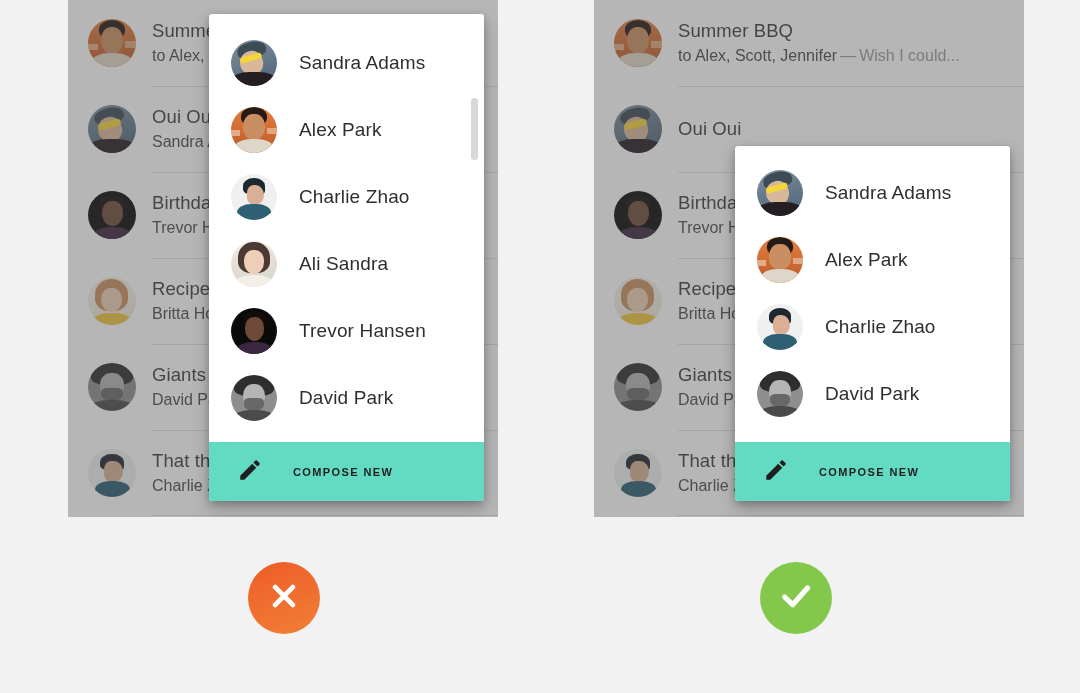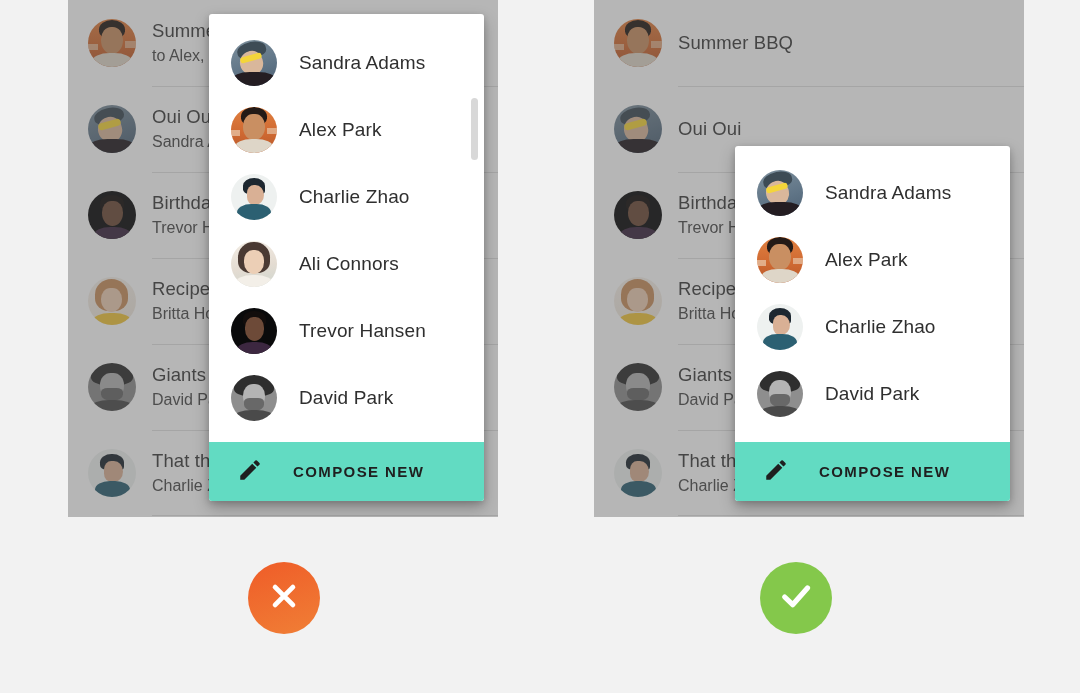--- a/index.html
+++ b/index.html
@@ -167,21 +167,21 @@
     bottom: 0;
     height: 59px;
     background: #62dbc2;
     display: flex;
     align-items: center;
     padding-left: 28px;
     box-sizing: border-box;
   }
   .compose-label {
     margin-left: 30px;
-    font-size: 15px;
+    font-size: 11px;
     font-weight: bold;
     letter-spacing: 1.4px;
     color: #1f1f1f;
   }
 
   
   .badge {
     position: absolute;
     top: 562px;
     width: 72px;
@@ -385,21 +385,21 @@
         </div>
 
         <div class="menu-item">
           <div class="menu-avatar">
             <span class="av av-ali">
                 <i class="hair"></i>
                 <i class="face"></i>
                 <i class="body"></i>
               </span>
           </div>
-          <div class="menu-label">Ali Connors</div>
+          <div class="menu-label">Ali Sandra</div>
         </div>
 
         <div class="menu-item">
           <div class="menu-avatar">
             <span class="av av-trevor">
                 <i class="hair"></i>
                 <i class="face"></i>
                 <i class="body"></i>
               </span>
           </div>
@@ -445,20 +445,21 @@
           <span class="av av-alex">
               <i class="hair"></i>
               <i class="face"></i>
               <i class="body"></i>
               <i class="mark1"></i>
               <i class="mark2"></i>
             </span>
         </div>
         <div class="email-text">
           <div class="email-subject">Summer BBQ</div>
+          <div class="email-meta"><span class="email-from">to Alex, Scott, Jennifer</span><span class="email-dash">—</span><span class="email-snip">Wish I could...</span></div>
         </div>
       </div>
 
       <div class="email-row">
         <div class="email-avatar">
           <span class="av av-sandra">
               <i class="hair"></i>
               <i class="face"></i>
               <i class="glass"></i>
               <i class="body"></i>

